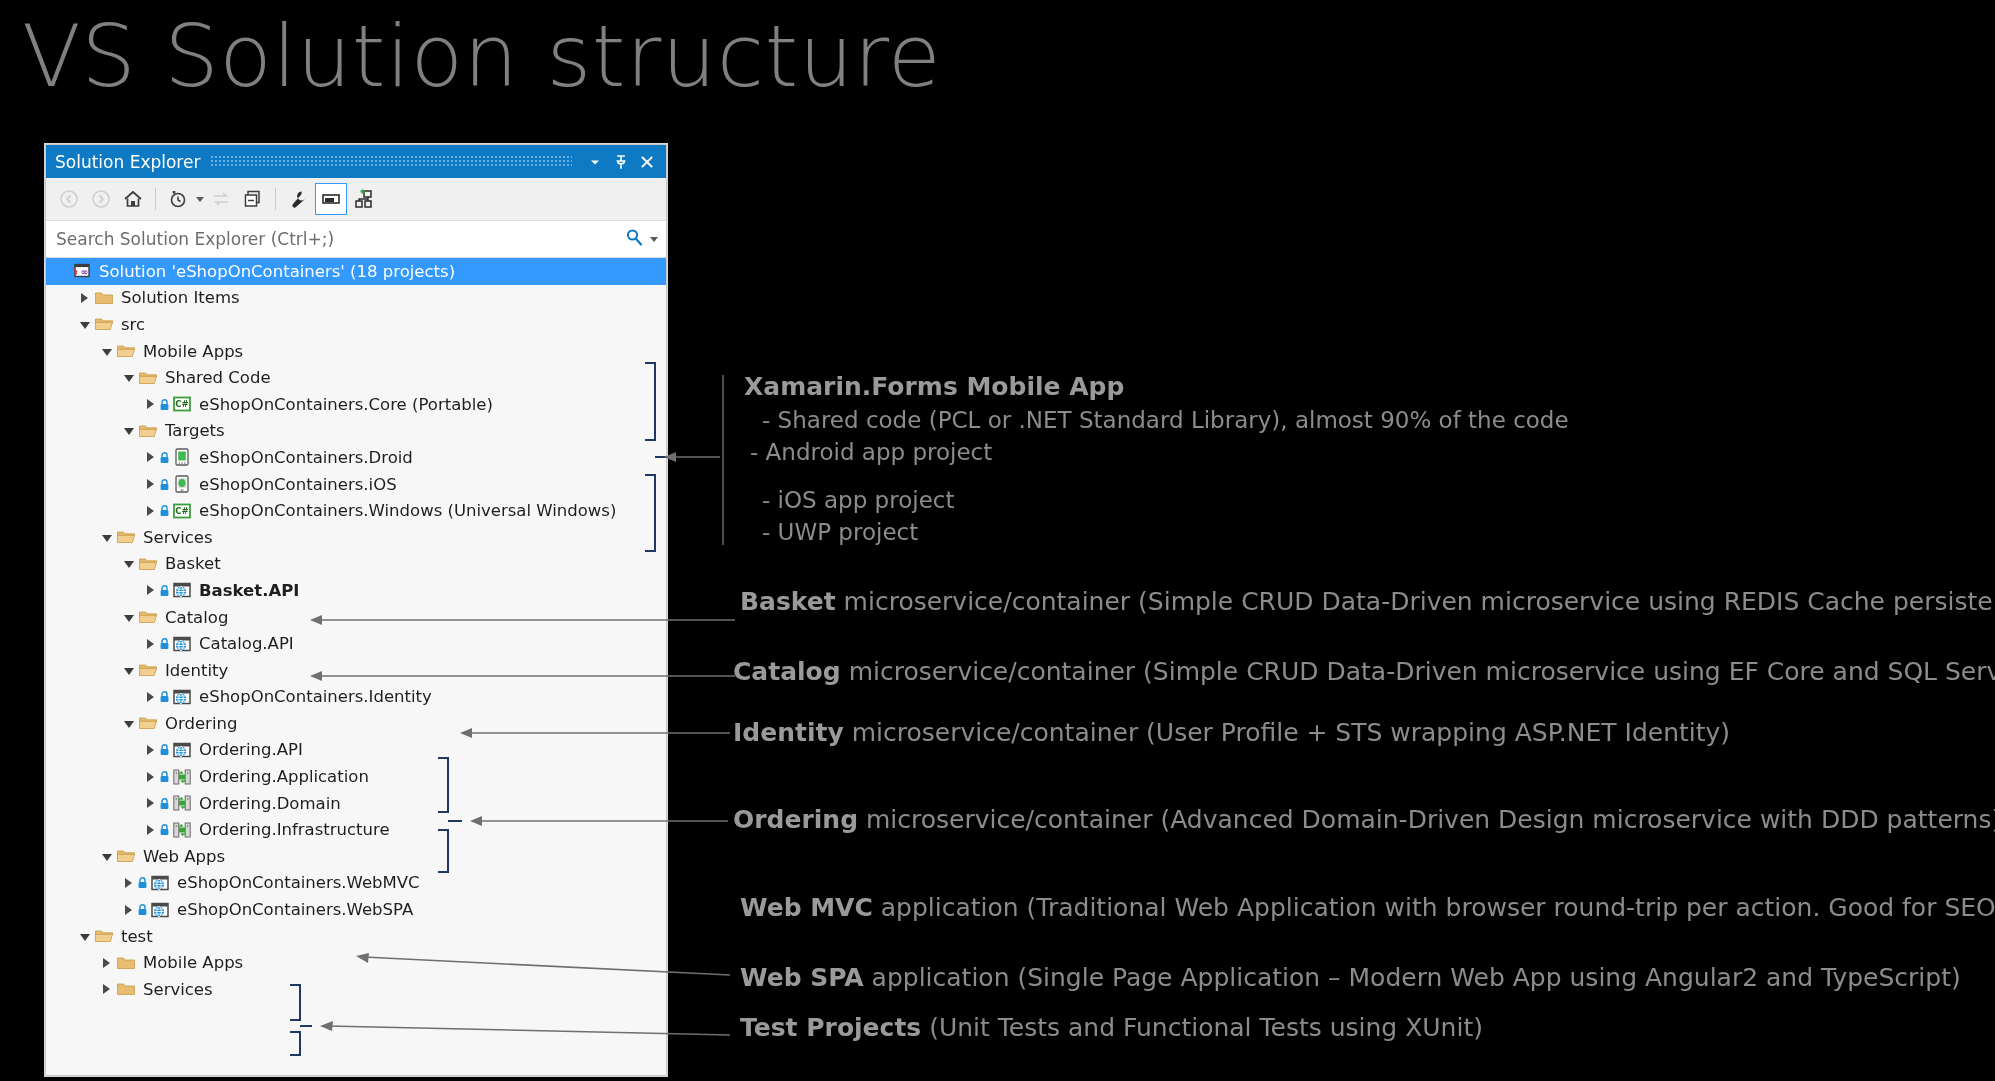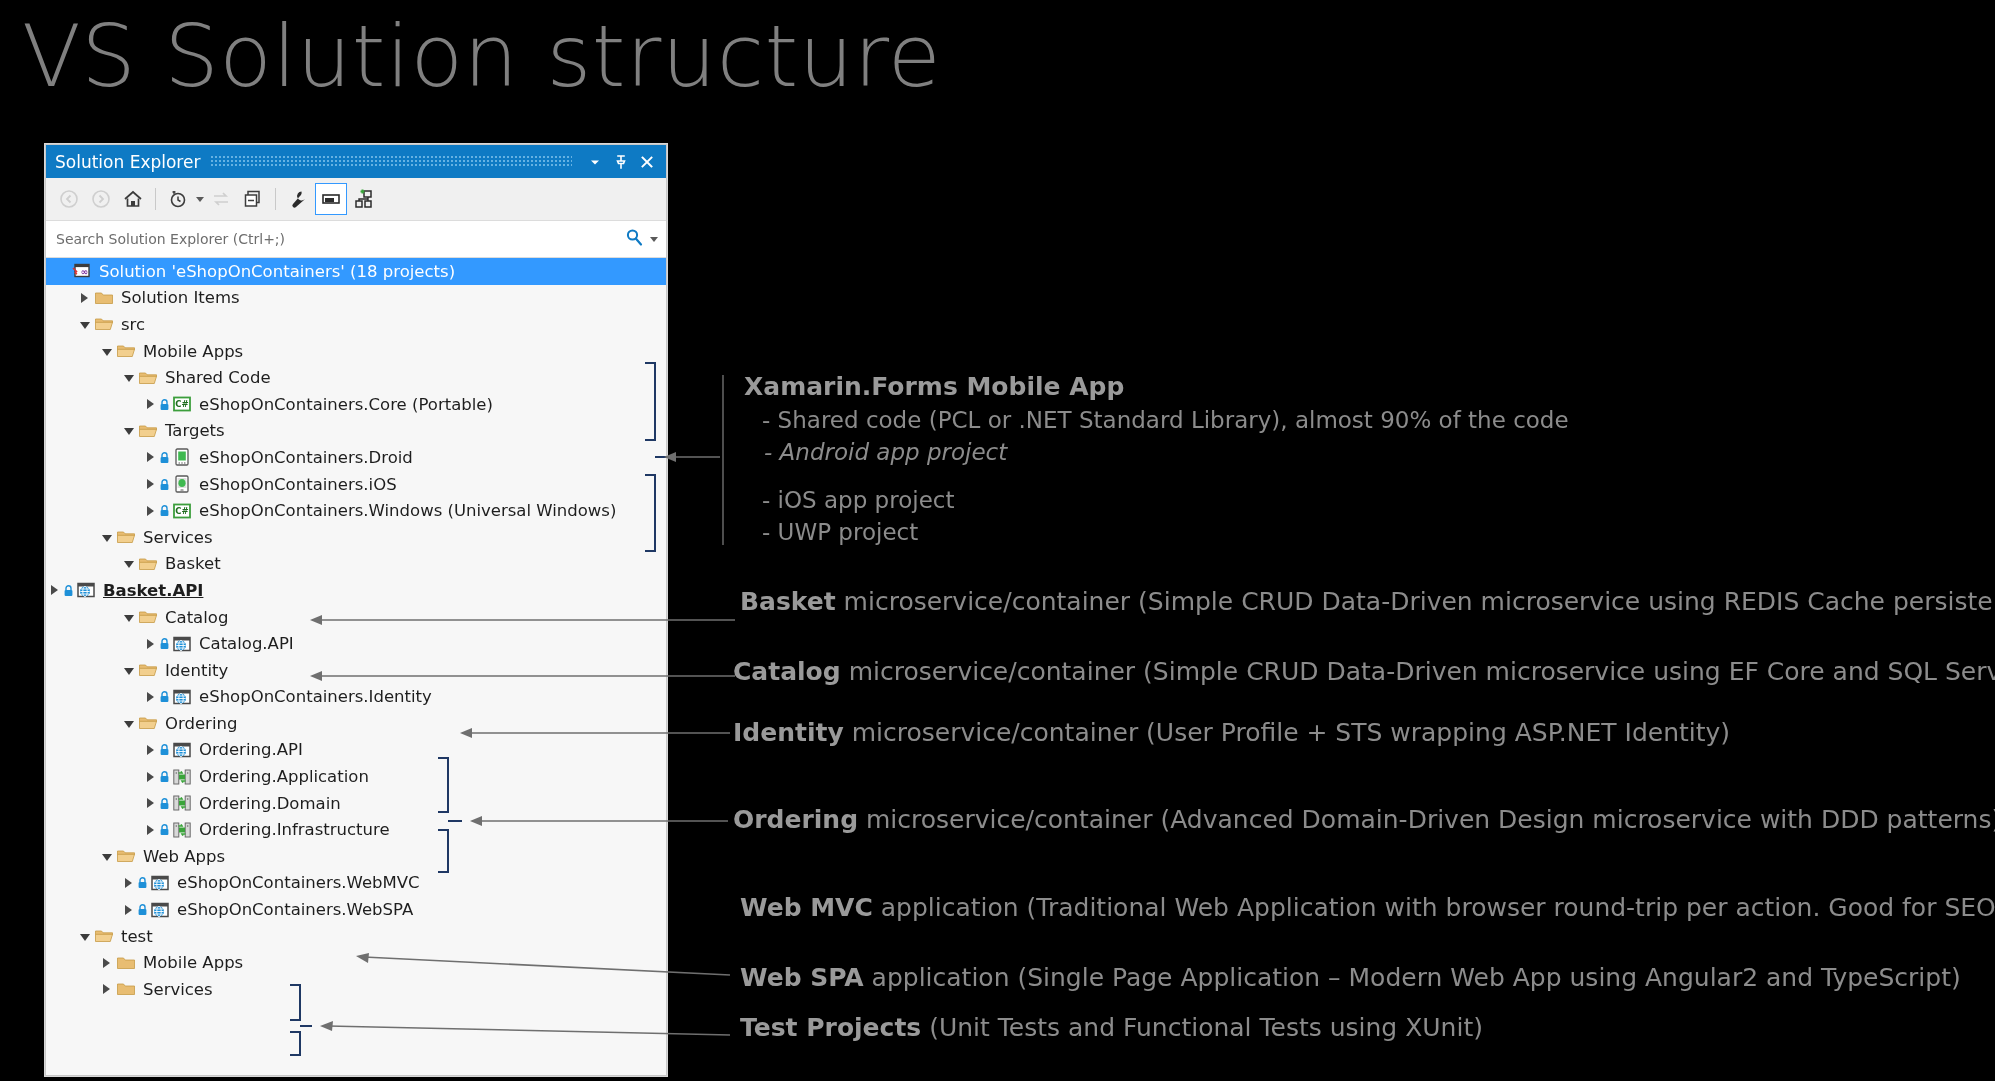--- a/index.html
+++ b/index.html
@@ -57,21 +57,21 @@
   .caret{
     width:0;height:0;border-left:4px solid transparent;border-right:4px solid transparent;
     border-top:5px solid #5a5a5a;margin-left:1px;
   }
 
   .se-search{
     height:36px;background:#fff;border-bottom:1px solid #dcdcdc;
     display:flex;align-items:center;padding:0 8px 0 10px;flex:none;
   }
   .se-search .ph{
-    flex:1;color:#6d6d6d;font-size:14px;white-space:nowrap;
+    flex:1;color:#6d6d6d;font-size:17px;white-space:nowrap;
     font-family:"DejaVu Sans", sans-serif;
   }
 
   .se-tree{
     flex:1;background:#f7f7f7;overflow:hidden;position:relative;
     padding-top:0px;
   }
   .row{
     height:26.6px;display:flex;align-items:center;white-space:nowrap;
     font-size:16.5px;color:#1e1e1e;
@@ -377,21 +377,21 @@
             <div class="tri-o"></div>
           </div>
           <div class="ico">
             <svg width="20" height="20" viewBox="0 0 20 20">
               <path d="M1.5 5 h6 l1.5 1.8 h9.5 v2 h-17 z" fill="#e8bd72" stroke="#c79a45" stroke-width=".8"></path>
               <path d="M1.5 8.3 h17 l-2.2 7.2 h-14.8 z" fill="#f2cf8e" stroke="#c79a45" stroke-width=".8"></path>
             </svg>
           </div>
           <span class="lbl">Basket</span>
         </div>
-        <div class="row" style=" text-decoration: underline;">
+        <div class="row" style="padding-left: 96px;">
           <div class="tw">
             <div class="tri-c"></div>
           </div>
           <div class="lock">
             <svg width="11" height="13" viewBox="0 0 11 13">
               <path d="M3 6 V4.2 a2.5 2.5 0 0 1 5 0 V6" fill="none" stroke="#1e90d8" stroke-width="1.4"></path>
               <rect x="1.6" y="6" width="7.8" height="6" rx="1" fill="#1e90d8"></rect>
             </svg>
           </div>
           <div class="ico">
@@ -687,21 +687,21 @@
     <path d="M290,985 L300,985 L300,1020 L290,1020 M290,1055 L300,1055 L300,1032 L290,1032 M300,1026 L312,1026" stroke="#1f3864" stroke-width="2" fill="none"></path>
     <path d="M730,1035 L328,1026" stroke="#6f6f6f" stroke-width="1.6" fill="none"></path>
     <path d="M320,1026 L333,1021 L332,1031 Z" fill="#6f6f6f"></path>
 
     <line x1="723" y1="375" x2="723" y2="545" stroke="#6f6f6f" stroke-width="1.4"></line>
   </svg>
 
   <div class="ann" style="left:744px;top:372px;">
     <div class="ann-head">Xamarin.Forms Mobile App</div>
     <div class="ann-sub" style="margin-top:6px;margin-left:18px;">- Shared code (PCL or .NET Standard Library), almost 90% of the code</div>
-    <div class="ann-sub" style="margin-top:6px;margin-left:20px;font-style:italic;">- Android app project</div>
+    <div class="ann-sub" style="margin-top:6px;margin-left:6px;">- Android app project</div>
     <div class="ann-sub" style="margin-top:22px;margin-left:18px;">- iOS app project</div>
     <div class="ann-sub" style="margin-top:6px;margin-left:18px;">- UWP project</div>
   </div>
 
   <div class="ann ann-line" style="left:740px;top:587px;">
     <span class="b">Basket</span><span> microservice/container (Simple CRUD Data-Driven microservice using REDIS Cache persistence)</span>
   </div>
   <div class="ann ann-line" style="left:733px;top:657px;">
     <span class="b">Catalog</span><span> microservice/container (Simple CRUD Data-Driven microservice using EF Core and SQL Server)</span>
   </div>

